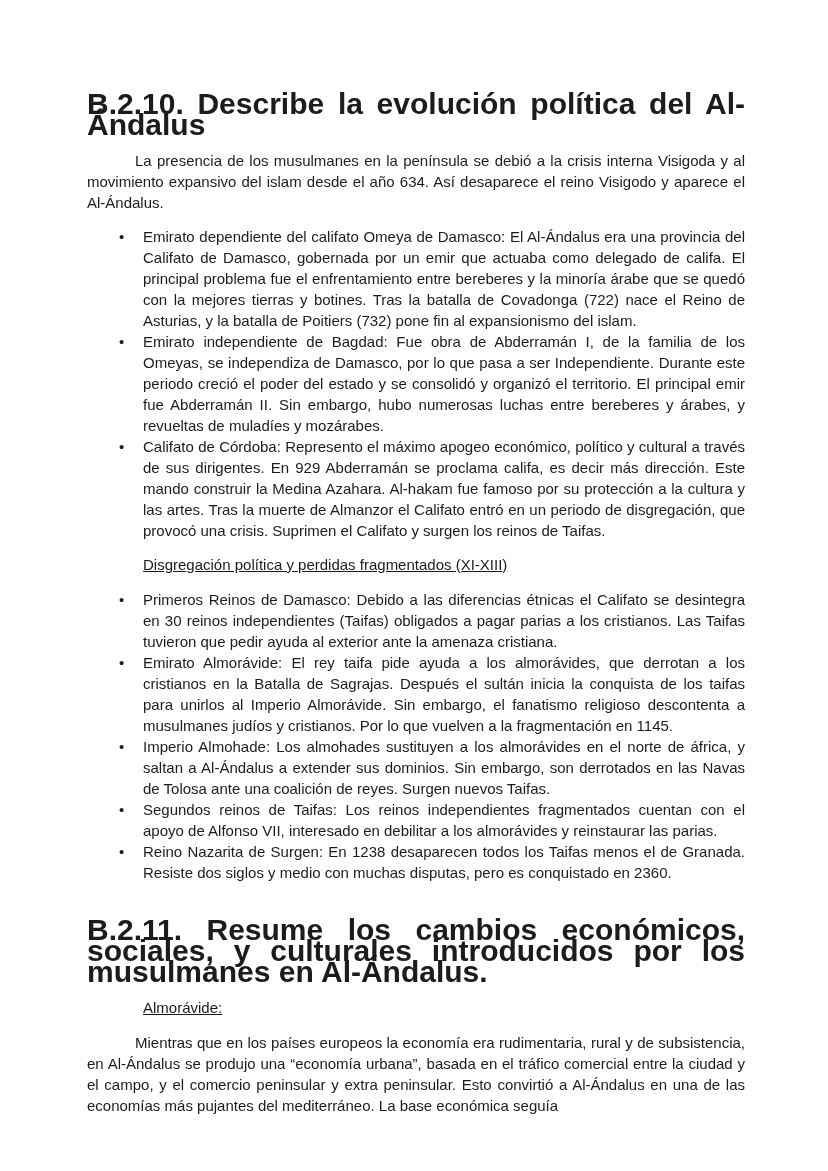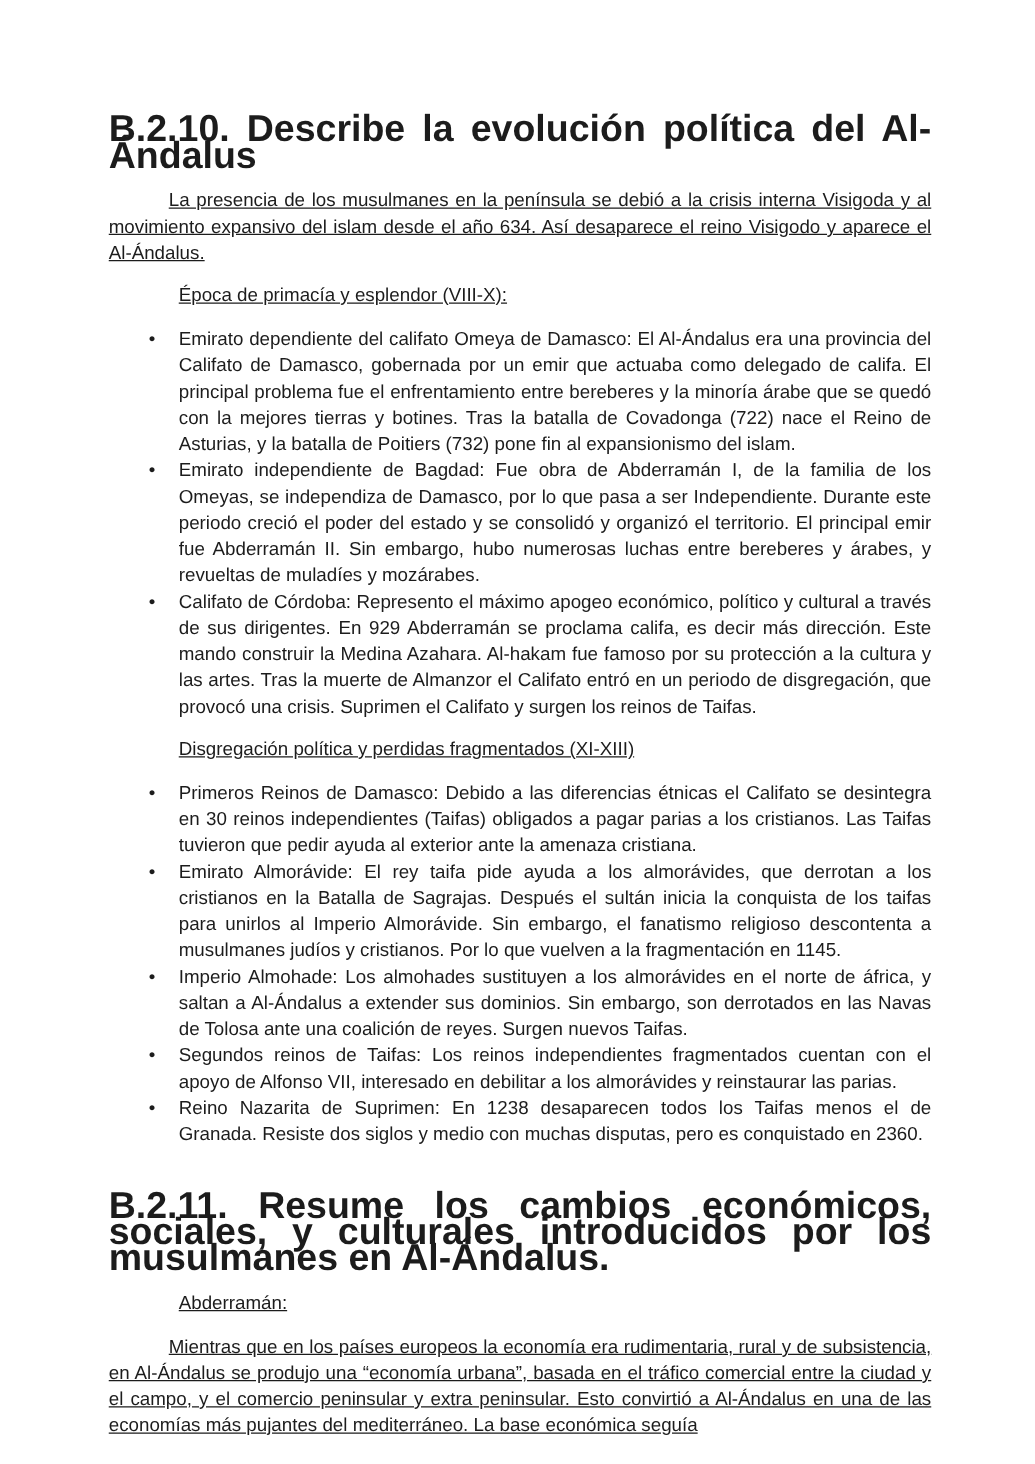--- a/index.html
+++ b/index.html
@@ -18,21 +18,20 @@
   }
   .heading {
     font-weight: bold;
     text-align: justify;
     margin-bottom: 15px;
   }
   .para {
     text-align: justify;
     text-indent: 48px;
     margin-bottom: 13px;
-    text-decoration: underline;
   }
   .subheading {
     text-decoration: underline;
     margin: 13px 0 14px 56px;
   }
   ul.bullets {
     list-style: none;
     margin: 0 0 10px 0;
   }
   ul.bullets li {
@@ -53,40 +52,39 @@
 </head>
 <body>
 
 <div class="page">
 
   <section>
     <h1 class="heading">B.2.10. Describe la evolución política del Al-Ándalus</h1>
 
     <p class="para">La presencia de los musulmanes en la península se debió a la crisis interna Visigoda y al movimiento expansivo del islam desde el año 634. Así desaparece el reino Visigodo y aparece el Al-Ándalus.</p>
 
-    <p class="subheading">Época de primacía y esplendor (VIII-X):</p>
 
     <ul class="bullets">
       <li><span class="term">Emirato dependiente del califato Omeya de Damasco:</span><span> El Al-Ándalus era una provincia del Califato de Damasco, gobernada por un emir que actuaba como delegado de califa. El principal problema fue el enfrentamiento entre bereberes y la minoría árabe que se quedó con la mejores tierras y botines. Tras la batalla de Covadonga (722) nace el Reino de Asturias, y la batalla de Poitiers (732) pone fin al expansionismo del islam.</span></li>
       <li><span class="term">Emirato independiente de Bagdad:</span><span> Fue obra de Abderramán I, de la familia de los Omeyas, se independiza de Damasco, por lo que pasa a ser Independiente. Durante este periodo creció el poder del estado y se consolidó y organizó el territorio. El principal emir fue Abderramán II. Sin embargo, hubo numerosas luchas entre bereberes y árabes, y revueltas de muladíes y mozárabes.</span></li>
       <li><span class="term">Califato de Córdoba:</span><span> Represento el máximo apogeo económico, político y cultural a través de sus dirigentes. En 929 Abderramán se proclama califa, es decir más dirección. Este mando construir la Medina Azahara. Al-hakam fue famoso por su protección a la cultura y las artes. Tras la muerte de Almanzor el Califato entró en un periodo de disgregación, que provocó una crisis. Suprimen el Califato y surgen los reinos de Taifas.</span></li>
     </ul>
 
     <p class="subheading">Disgregación política y perdidas fragmentados (XI-XIII)</p>
 
     <ul class="bullets">
       <li><span class="term">Primeros Reinos de Damasco:</span><span> Debido a las diferencias étnicas el Califato se desintegra en 30 reinos independientes (Taifas) obligados a pagar parias a los cristianos. Las Taifas tuvieron que pedir ayuda al exterior ante la amenaza cristiana.</span></li>
       <li><span class="term">Emirato Almorávide:</span><span> El rey taifa pide ayuda a los almorávides, que derrotan a los cristianos en la Batalla de Sagrajas. Después el sultán inicia la conquista de los taifas para unirlos al Imperio Almorávide. Sin embargo, el fanatismo religioso descontenta a musulmanes judíos y cristianos. Por lo que vuelven a la fragmentación en 1145.</span></li>
       <li><span class="term">Imperio Almohade:</span><span> Los almohades sustituyen a los almorávides en el norte de áfrica, y saltan a Al-Ándalus a extender sus dominios. Sin embargo, son derrotados en las Navas de Tolosa ante una coalición de reyes. Surgen nuevos Taifas.</span></li>
       <li><span class="term">Segundos reinos de Taifas:</span><span> Los reinos independientes fragmentados cuentan con el apoyo de Alfonso VII, interesado en debilitar a los almorávides y reinstaurar las parias.</span></li>
-      <li><span class="term">Reino Nazarita de Suprimen:</span><span> En 1238 desaparecen todos los Taifas menos el de Granada. Resiste dos siglos y medio con muchas disputas, pero es conquistado en 2360.</span></li>
+      <li><span class="term">Reino Nazarita de Surgen:</span><span> En 1238 desaparecen todos los Taifas menos el de Granada. Resiste dos siglos y medio con muchas disputas, pero es conquistado en 2360.</span></li>
     </ul>
   </section>
 
   <section class="section-2">
     <h1 class="heading">B.2.11. Resume los cambios económicos, sociales, y culturales introducidos por los musulmanes en Al-Ándalus.</h1>
 
-    <p class="subheading">Abderramán:</p>
+    <p class="subheading">Almorávide:</p>
 
     <p class="para">Mientras que en los países europeos la economía era rudimentaria, rural y de subsistencia, en Al-Ándalus se produjo una “economía urbana”, basada en el tráfico comercial entre la ciudad y el campo, y el comercio peninsular y extra peninsular. Esto convirtió a Al-Ándalus en una de las economías más pujantes del mediterráneo. La base económica seguía</p>
   </section>
 
 </div>
 
 </body></html>

